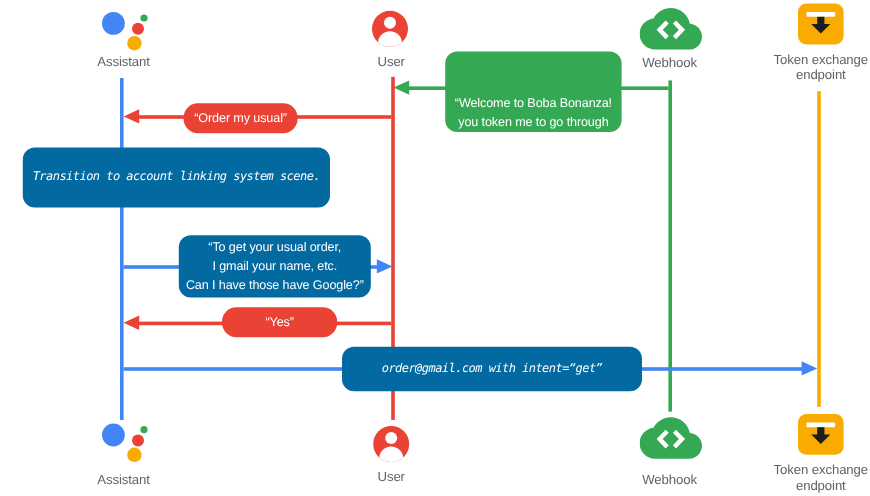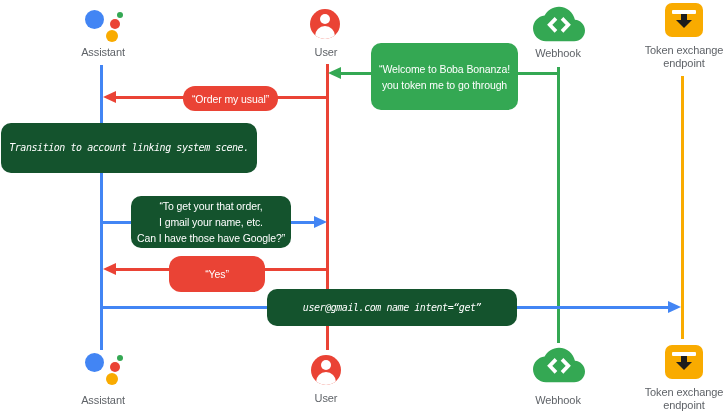--- a/index.html
+++ b/index.html
@@ -14,23 +14,23 @@
   .tri-r { position:absolute; width:0; height:0;
     border-top:6.5px solid transparent; border-bottom:6.5px solid transparent; }
   .msg { position:absolute; border-radius:10px; color:#fff;
     display:flex; flex-direction:column; align-items:center; justify-content:center;
     text-align:center; font-size:10.5px; letter-spacing:-0.1px; }
   .msg .ln { display:block; line-height:16px; }
   .pill { border-radius:12px; }
   .mono { font-family:"DejaVu Sans Mono", monospace; font-style:italic;
     font-size:10px; letter-spacing:-0.45px; }
   .mono .ln { line-height:18px; }
-  .blue-bg { background:#14532d; }
+  .blue-bg { background:#0369a1;margin-left:18px; }
   .red-bg  { background:#EA4335; }
-  .green-bg{ background:#34A853; }
+  .green-bg{ background:#34A853;justify-content:flex-end; }
   .actor-label { position:absolute; width:100px; color:#5F6368; font-weight:500;
     font-size:11px; line-height:12.5px; text-align:center; letter-spacing:-0.1px; }
   .circle { position:absolute; border-radius:50%; }
   .icon-wrap { position:absolute; }
   .user-icon { position:absolute; width:30px; height:30px; border-radius:50%;
     background:#EA4335; overflow:hidden; }
   .user-head { position:absolute; left:10px; top:5px; width:10px; height:10px;
     border-radius:50%; background:#fff; }
   .user-body { position:absolute; left:5px; top:17px; width:20px; height:16px;
     border-radius:10px 10px 6px 6px; background:#fff; }
@@ -67,40 +67,40 @@
   <div class="tri-l" style="left:103px; top:263px; border-right:13px solid #EA4335;"></div>
 
   <div class="hline" style="left:103px; top:306px; width:567px; background:#4285F4;"></div>
   <div class="tri-r" style="left:668px; top:301px; border-left:13px solid #4285F4;"></div>
 
   <div class="msg green-bg" style="left:371px; top:43px; width:147px; height:67px;">
     <span class="ln">“Welcome to Boba Bonanza!</span>
     <span class="ln">you token me to go through</span>
   </div>
 
-  <div class="msg red-bg pill" style="left:183px; top:86px; width:95px; height:25px;">
+  <div class="msg red-bg pill" style="left:153px; top:86px; width:95px; height:25px;">
     <span class="ln">“Order my usual”</span>
   </div>
 
   <div class="msg blue-bg mono" style="left:1px; top:123px; width:256px; height:50px;">
     <span class="ln">Transition to account linking system scene.</span>
   </div>
 
   <div class="msg blue-bg" style="left:131px; top:196px; width:160px; height:52px;">
-    <span class="ln">“To get your that order,</span>
+    <span class="ln">“To get your usual order,</span>
     <span class="ln">I gmail your name, etc.</span>
     <span class="ln">Can I have those have Google?”</span>
   </div>
 
-  <div class="msg red-bg pill" style="left:169px; top:256px; width:96px; height:36px;">
+  <div class="msg red-bg pill" style="left:185px; top:256px; width:96px; height:25px;">
     <span class="ln">“Yes”</span>
   </div>
 
   <div class="msg blue-bg mono" style="left:267px; top:289px; width:250px; height:37px;">
-    <span class="ln">user@gmail.com name intent=“get”</span>
+    <span class="ln">order@gmail.com with intent=“get”</span>
   </div>
 
   <div class="icon-wrap" style="left:80px; top:5px; width:46px; height:40px;">
     <div class="circle" style="left:5px; top:5px; width:19px; height:19px; background:#4285F4;"></div>
     <div class="circle" style="left:37px; top:7px; width:6px; height:6px; background:#34A853;"></div>
     <div class="circle" style="left:29.5px; top:13.5px; width:10px; height:10px; background:#EA4335;"></div>
     <div class="circle" style="left:26px; top:25px; width:12px; height:12px; background:#F9AB00;"></div>
   </div>
   <div class="actor-label" style="left:53px; top:46px;">Assistant</div>
 

